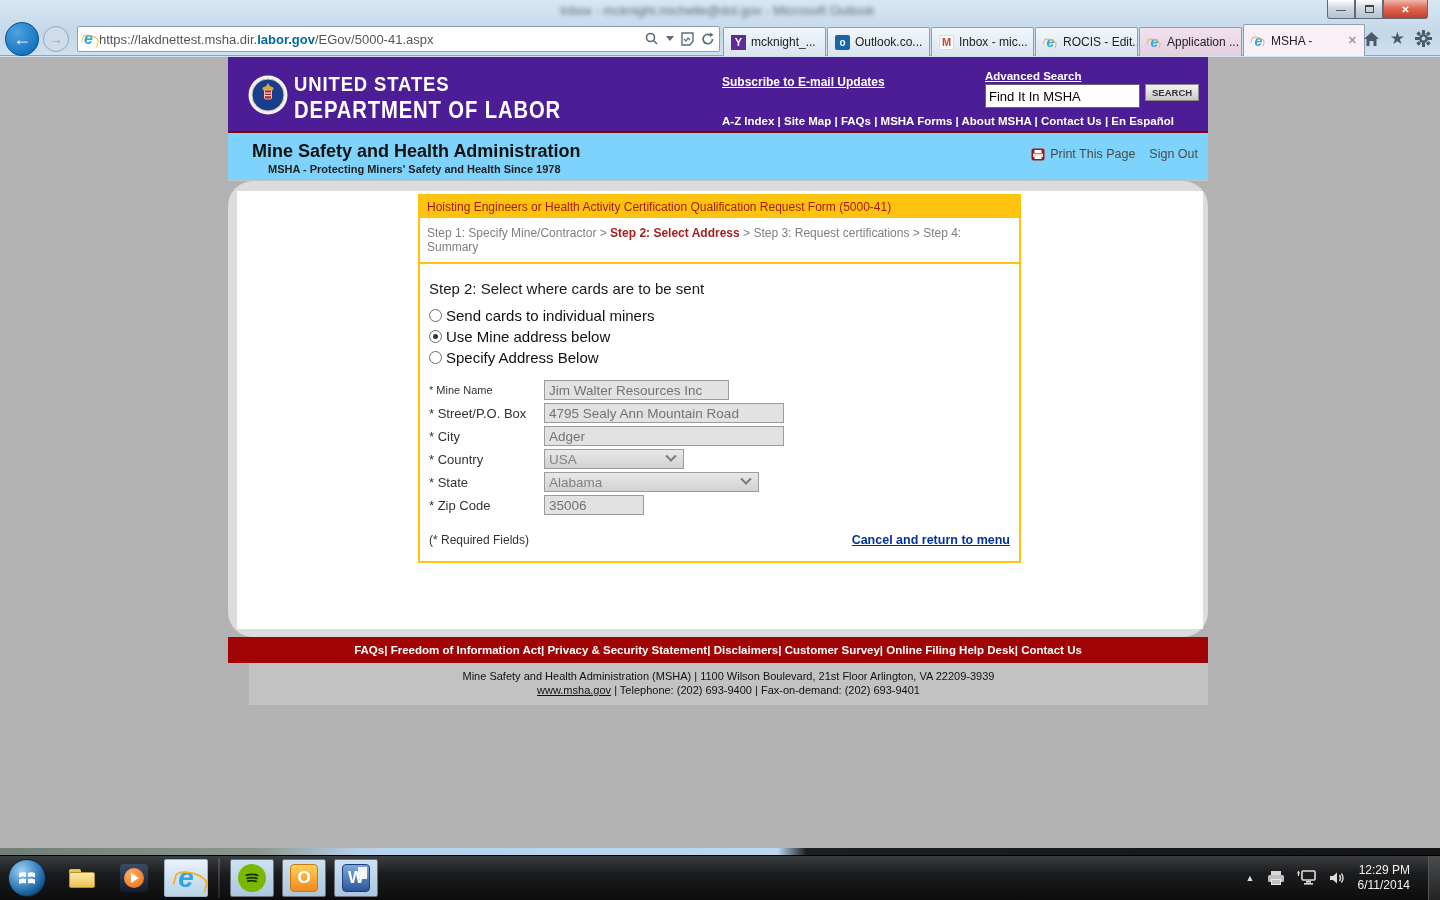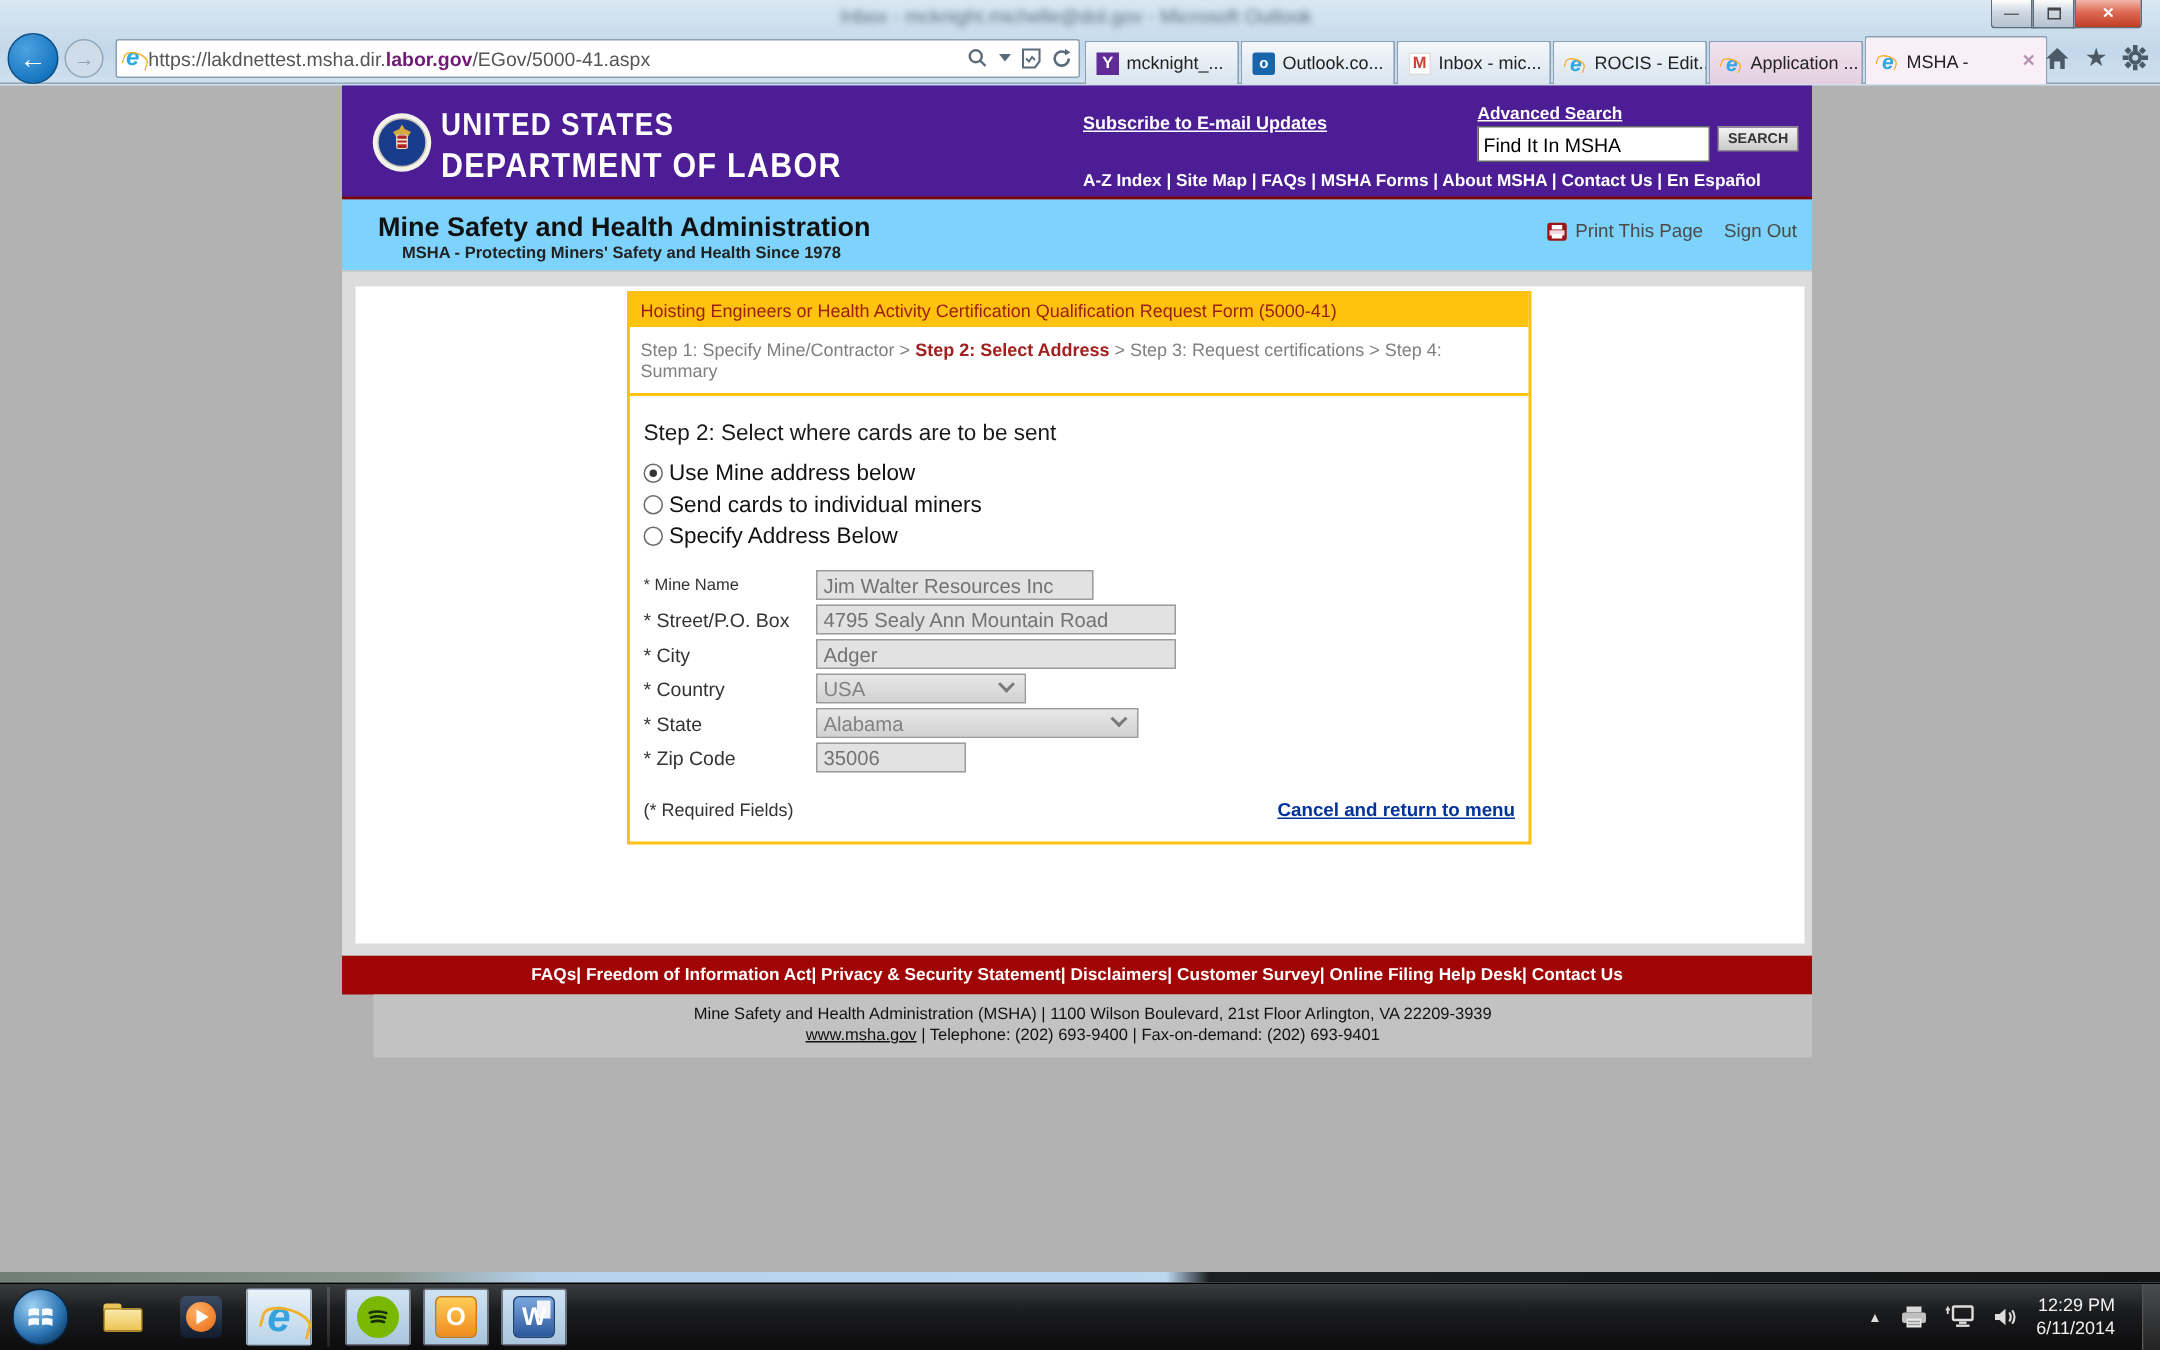--- a/index.html
+++ b/index.html
@@ -36,21 +36,21 @@
   }
   .back-btn { width:34px; height:34px; margin-left:5px; background:radial-gradient(circle at 35% 30%,#4ea3e0,#1877c2 70%,#0f5d9c); border:1px solid #0b4f86; color:#fff; font-size:18px; font-weight:bold; }
   .fwd-btn { width:26px; height:26px; margin-left:4px; background:#cfdcea; border:1px solid #93a6b8; color:#93a6b8; font-size:14px; font-weight:bold; }
   .urlbar {
     margin-left:8px; width:648px; height:26px; background:#fff; border:1px solid #8ca0b4; border-radius:2px;
     display:flex; align-items:center; padding:0 4px; font-size:13px;
   }
   .ie-e { font-style:italic; font-weight:bold; color:#2fa8e1; font-size:16px; margin:0 6px 0 2px; position:relative; }
   .ie-e::after { content:""; position:absolute; left:-2px; top:5px; width:15px; height:9px; border:1.5px solid #f2b02c; border-bottom:none; border-radius:50% 50% 0 0; transform:rotate(18deg); }
   .url-text { flex:1; color:#555; white-space:nowrap; overflow:hidden; }
-  .url-text b { color:#701a75; }
+  .url-text b { color:#0369a1; }
   .url-icons { display:flex; align-items:center; gap:7px; color:#5a6b7c; }
   .url-icons svg { display:block; }
 
   .tabstrip { position:absolute; left:723px; top:24px; height:32px; display:flex; align-items:flex-end; }
   .tab {
     height:29px; display:flex; align-items:center; padding:0 7px; margin-right:1px;
     background:linear-gradient(#f3f7fb,#d9e4ee); border:1px solid #8ca0b4; border-bottom:none;
     border-radius:2px 2px 0 0; font-size:12px; color:#222; white-space:nowrap; width:103px; overflow:hidden;
   }
   .tab.tint { background:linear-gradient(#f2e2ef,#e3cfe0); }
@@ -82,21 +82,21 @@
   .top-nav span + span::before { content:" |  "; font-weight:bold; }
 
   
   .site-bar { background:#7dd3fc; height:48px; position:relative; border-bottom:1px solid #c4c4c4; }
   .site-title { position:absolute; left:24px; top:8px; font-size:18px; font-weight:bold; color:#111; }
   .site-tagline { position:absolute; left:40px; top:30px; font-size:11px; font-weight:bold; color:#222; }
   .bar-right { position:absolute; right:10px; top:14px; display:flex; align-items:center; gap:14px; font-size:12.5px; color:#4a4a4a; }
   .print-wrap { display:flex; align-items:center; gap:5px; }
 
   
-  .main-area { background:#dcdcdc; height:456px; position:relative; }
+  .main-area { background:#dcdcdc; height:456px; position:relative;border-radius:25px; }
   .panel { position:absolute; left:9px; top:10px; width:966px; height:438px; background:#fff; }
 
   
   .formbox { position:absolute; left:181px; top:3px; width:603px; border:2px solid #ffc20e; background:#fff; }
   .formbox .goldbar { background:#ffc20e; padding:4px 7px; font-size:12px; color:#9c1c10; }
   .crumbs { border-bottom:2px solid #ffc20e; padding:8px 7px; font-size:12px; color:#7f7f7f; }
   .crumbs .cur { color:#a51f1f; font-weight:bold; }
   .formbody { padding:12px 9px 14px 9px; }
   .step-head { font-size:15px; color:#1a1a1a; margin:4px 0 10px 0; }
   .radio-row { display:flex; align-items:center; margin-bottom:4px; font-size:15px; color:#111; }
@@ -302,26 +302,26 @@
       <div class="panel">
         <div class="formbox">
           <div class="goldbar">Hoisting Engineers or Health Activity Certification Qualification Request Form (5000-41)</div>
           <div class="crumbs">
             <span>Step 1: Specify Mine/Contractor &gt; </span><span class="cur">Step 2: Select Address</span><span> &gt; Step 3: Request certifications &gt; Step 4: Summary</span>
           </div>
           <div class="formbody">
             <div class="step-head">Step 2: Select where cards are to be sent</div>
 
             <div class="radio-row">
+              <span class="radio"></span>
+              <span>Send cards to individual miners</span>
+            </div>
+            <div class="radio-row">
               <span class="radio checked"></span>
               <span>Use Mine address below</span>
-            </div>
-            <div class="radio-row">
-              <span class="radio"></span>
-              <span>Send cards to individual miners</span>
             </div>
             <div class="radio-row">
               <span class="radio"></span>
               <span>Specify Address Below</span>
             </div>
 
             <div style="margin-top:14px;">
               <div class="field-row">
                 <span class="field-label small">* Mine Name</span>
                 <span class="tbox w185">Jim Walter Resources Inc</span>

